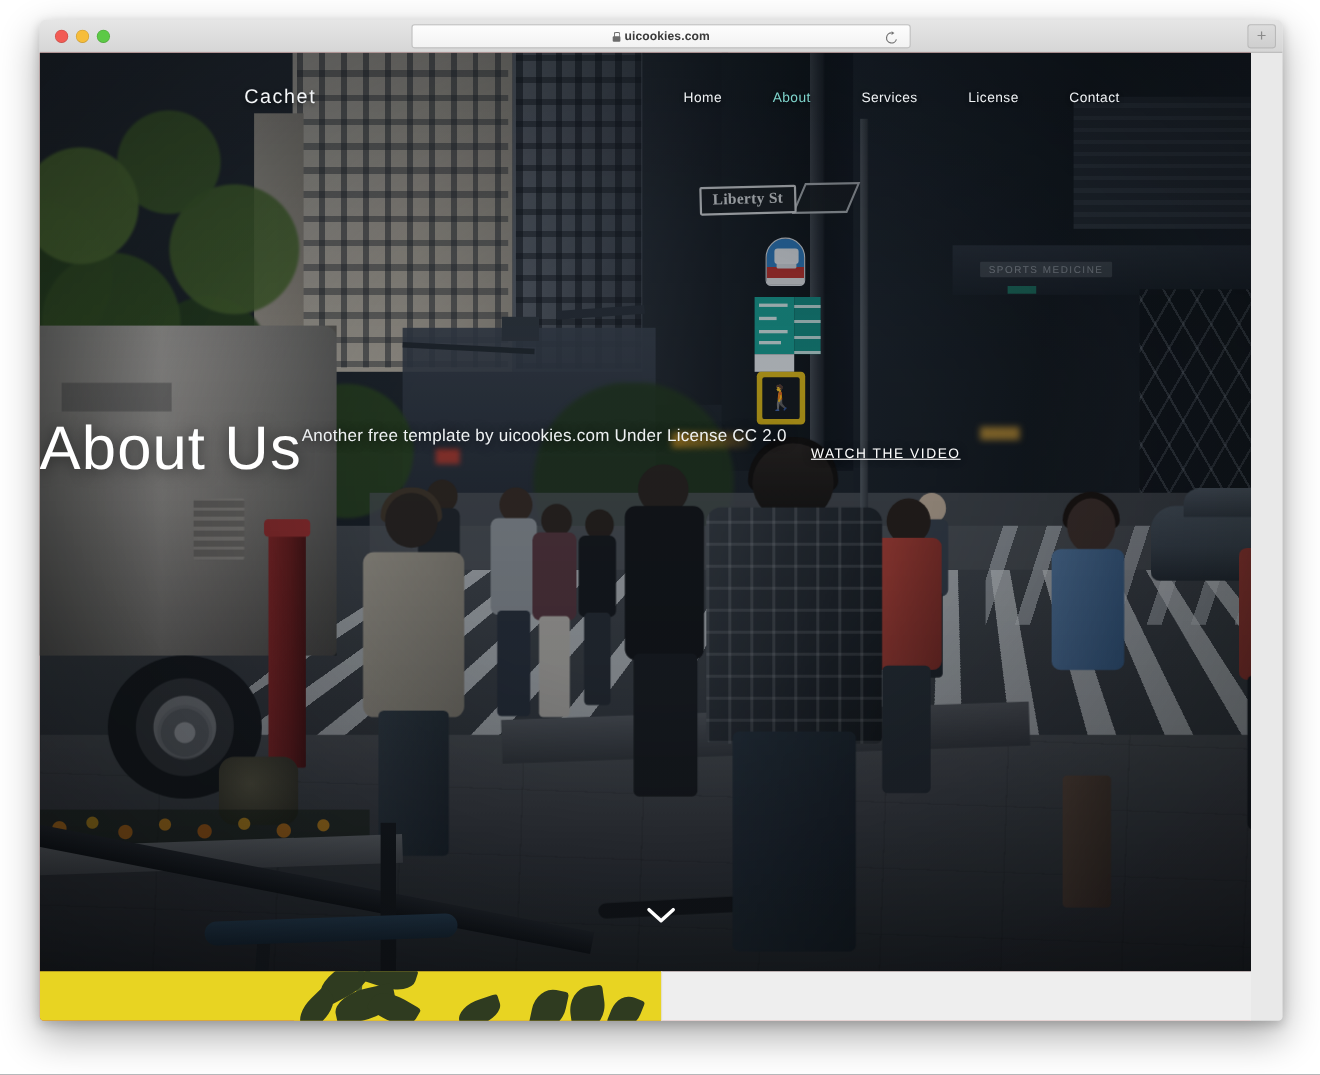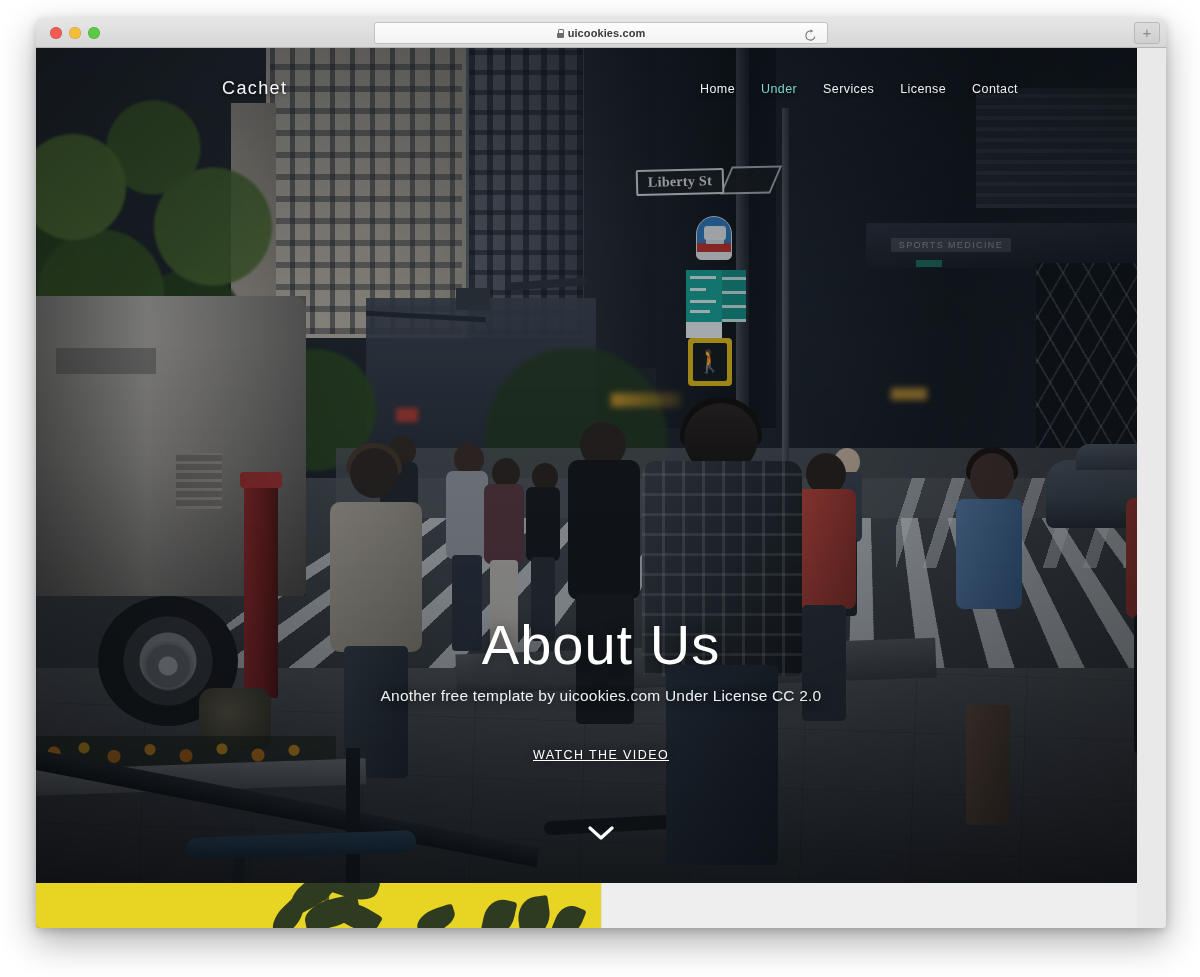--- a/index.html
+++ b/index.html
@@ -357,26 +357,26 @@
   }
 
   
   #site-header{ position:absolute; left:0; top:0; width:100%; height:78px; z-index:6;
     display:flex; align-items:center; }
   #brand{ position:absolute; left:186px; top:30px;
     color:#f4f6f8; font-size:18px; letter-spacing:1.4px; font-weight:300; cursor:pointer;
     text-shadow:0 1px 4px rgba(0,0,0,.5); }
   #main-nav{ position:absolute; right:148px; top:34px; display:flex; gap:26px; }
   #main-nav a{ color:#eef1f4; font-size:12.5px; letter-spacing:.4px; text-decoration:none;
-    text-shadow:0 1px 4px rgba(0,0,0,.55); cursor:pointer; }
+    text-shadow:0 1px 4px rgba(0,0,0,.55); cursor:pointer;margin-left:20px; }
   #main-nav a.active{ color:#7fd4cc; }
 
   
   #hero-content{ position:absolute; left:0; top:0; width:100%; height:835px; z-index:6;
-    display:flex; flex-direction:column; align-items:center; justify-content:flex-end;
+    display:flex; flex-direction:row; align-items:center; justify-content:flex-start;
     padding-bottom:108px; }
   #hero-title{ color:#ffffff; font-size:56px; font-weight:300; letter-spacing:1px;
     text-shadow:0 2px 14px rgba(0,0,0,.55); margin-bottom:10px; }
   #hero-sub{ color:#eef1f3; font-size:15.5px; font-weight:300; letter-spacing:.2px;
     text-shadow:0 1px 10px rgba(0,0,0,.6); margin-bottom:30px; }
   #hero-buttons{ display:flex; align-items:center; gap:14px; }
   #btn-get-app{ background:#7fd4cc; color:#ffffff; border:none;
     padding:13px 36px; font-size:12.5px; letter-spacing:1.4px;
     font-family:"Liberation Sans",sans-serif; cursor:pointer; }
   #btn-watch-video{ background:transparent; color:#ffffff; border:none;
@@ -542,21 +542,21 @@
         <div class="ly bench-leg"></div>
         <div class="ly bench"></div>
 
         <div id="photo-tone"></div>
       </div>
 
       <header id="site-header">
         <div id="brand">Cachet</div>
         <nav id="main-nav">
           <a>Home</a>
-          <a class="active">Under</a>
+          <a class="active">About</a>
           <a>Services</a>
           <a>License</a>
           <a>Contact</a>
         </nav>
       </header>
 
       <div id="hero-content">
         <h1 id="hero-title">About Us</h1>
         <p id="hero-sub">Another free template by uicookies.com Under License CC 2.0</p>
         <div id="hero-buttons">

